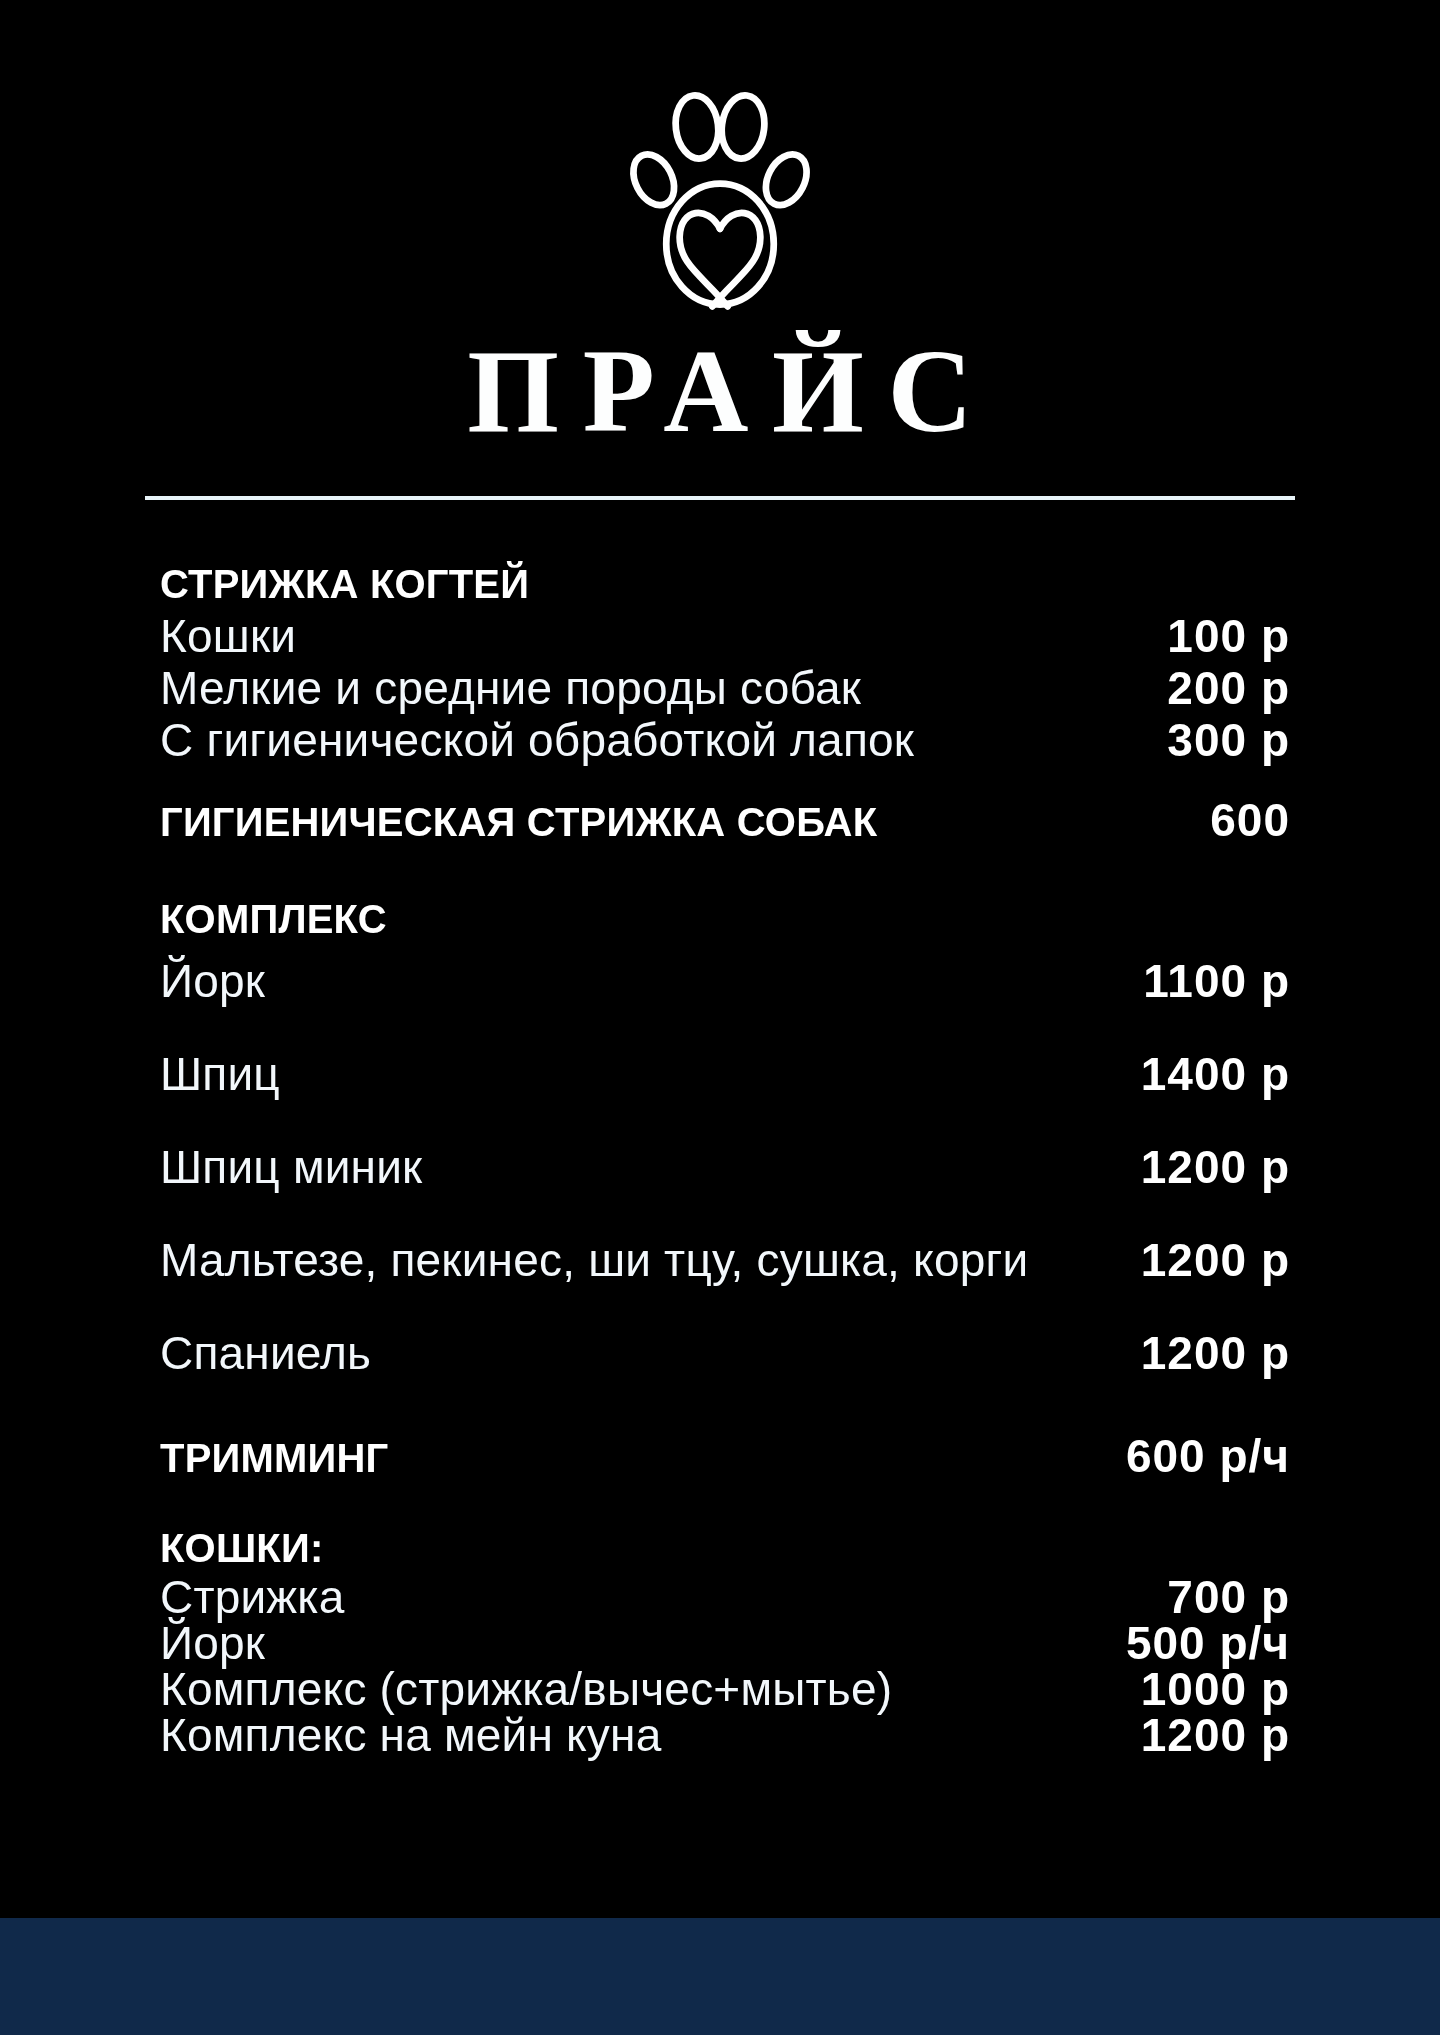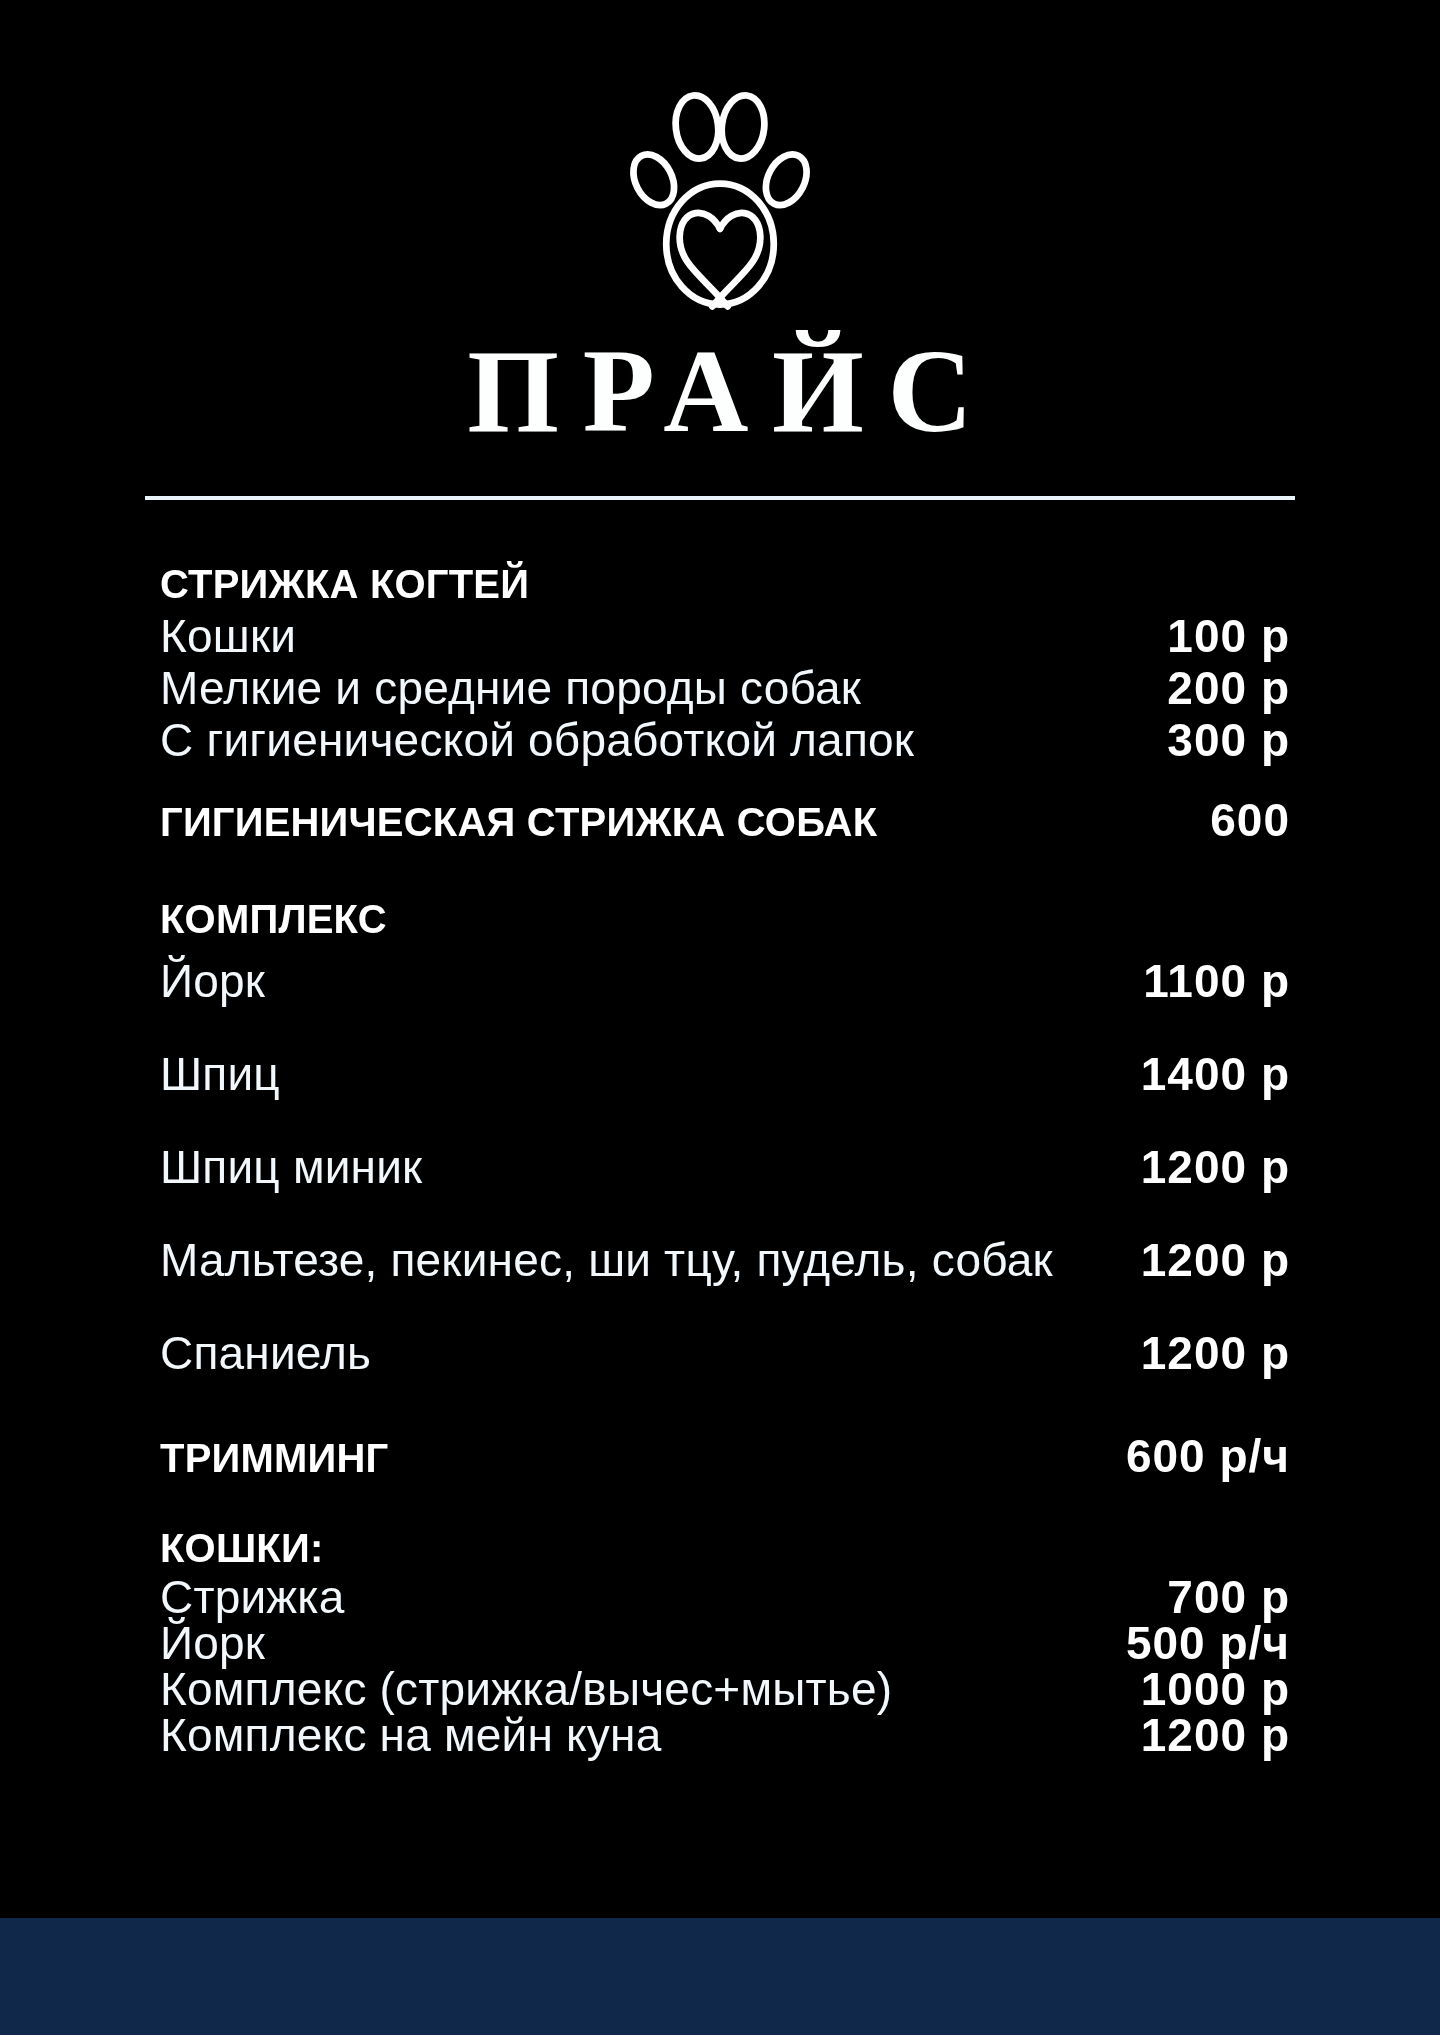--- a/index.html
+++ b/index.html
@@ -150,21 +150,21 @@
       </div>
       <div class="row row-wide">
         <span class="label">Шпиц</span>
         <span class="price">1400 р</span>
       </div>
       <div class="row row-wide">
         <span class="label">Шпиц миник</span>
         <span class="price">1200 р</span>
       </div>
       <div class="row row-wide">
-        <span class="label">Мальтезе, пекинес, ши тцу, пудель, собак</span>
+        <span class="label">Мальтезе, пекинес, ши тцу, сушка, корги</span>
         <span class="price">1200 р</span>
       </div>
       <div class="row row-wide">
         <span class="label">Спаниель</span>
         <span class="price">1200 р</span>
       </div>
     </section>
 
     <section>
       <div class="row row-trimming">

